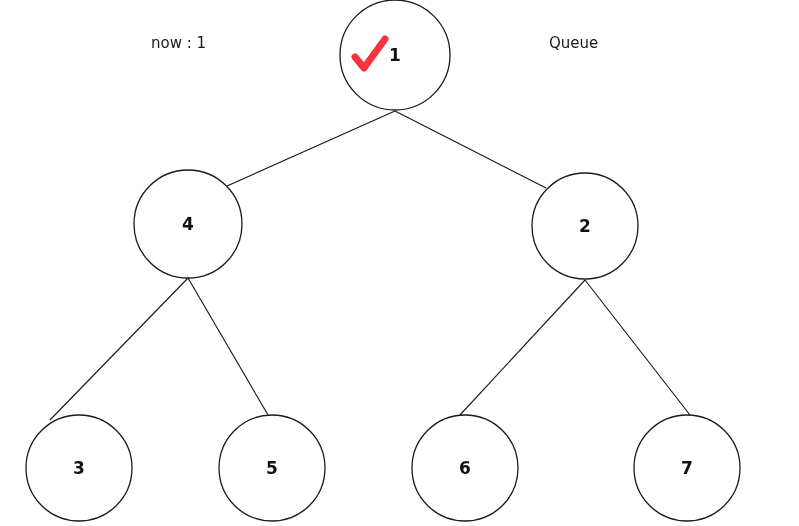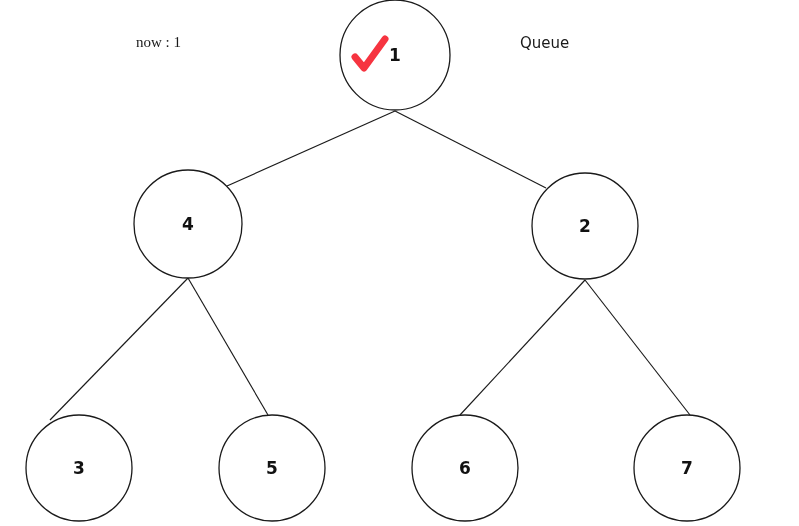--- a/index.html
+++ b/index.html
@@ -49,26 +49,25 @@
     stroke-linejoin: round;
   }
   .status-text {
     position: absolute;
     font-family: "DejaVu Sans", sans-serif;
     font-size: 15px;
     color: #1a1a1a;
     white-space: pre;
   }
   #now-label {
-    left: 136px;
+    left: 151px;
     top: 34px;
-    font-family: Liberation Serif, serif;
   }
   #queue-label {
-    left: 520px;
+    left: 549px;
     top: 34px;
   }
   #queue-items {
     left: 590px;
     top: 34px;
     letter-spacing: 2px;
   }
 </style>
 </head>
 <body>

